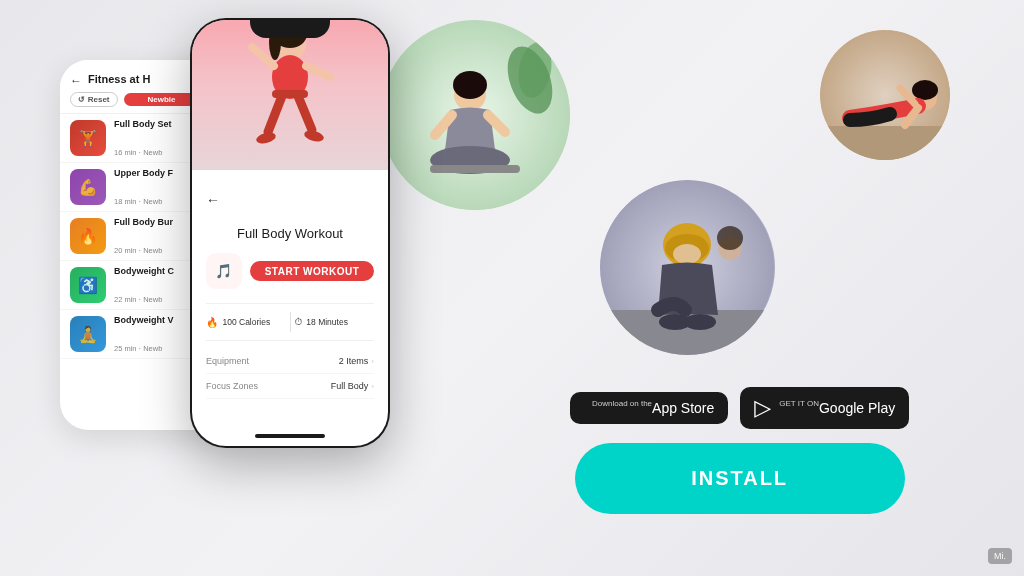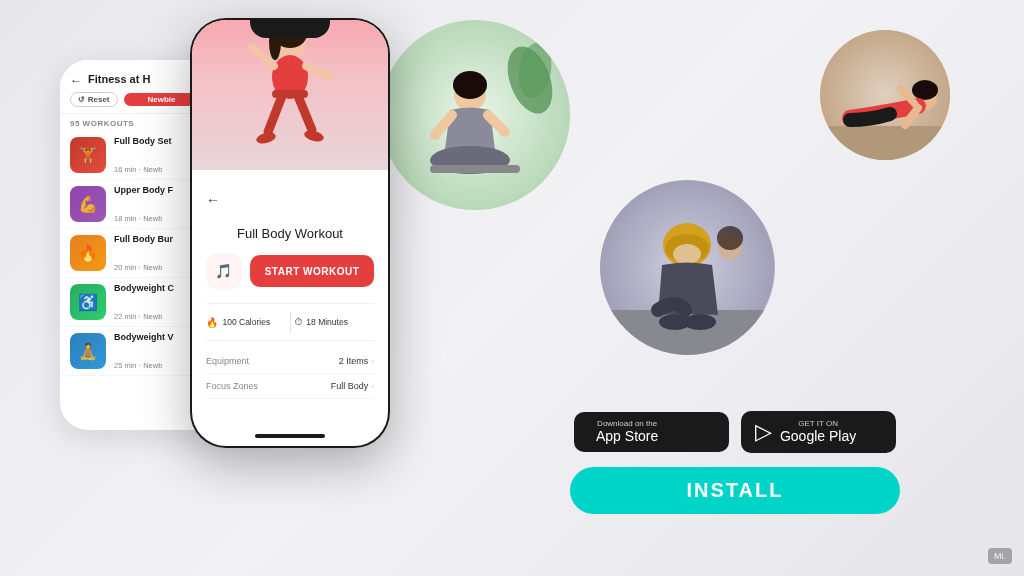--- a/index.html
+++ b/index.html
@@ -222,21 +222,21 @@
       background: #fff5f5;
       border-radius: 10px;
       display: flex;
       align-items: center;
       justify-content: center;
       font-size: 14px;
     }
 
     .start-btn {
       flex: 1;
-      height: 32px;
+      height: 20px;
       background: #e53e3e;
       color: white;
       border-radius: 10px;
       display: flex;
       align-items: center;
       justify-content: center;
       font-size: 10px;
       font-weight: 700;
       letter-spacing: 0.5px;
     }
@@ -357,41 +357,40 @@
     }
 
     .store-btn-icon {
       font-size: 22px;
       color: white;
       flex-shrink: 0;
     }
 
     .store-btn-text {
       display: flex;
-      flex-direction: column;
-      align-items: center;
+      flex-direction: row;
     }
 
     .store-btn-sub {
       font-size: 8px;
       color: #ccc;
       line-height: 1;
     }
 
     .store-btn-main {
       font-size: 14px;
       font-weight: 400;
       color: white;
       line-height: 1.2;
     }
 
     .install-btn {
       background: #00d4c8;
       border-radius: 50px;
-      padding: 12px 60px;
+      padding: 24px 60px;
       text-align: center;
       width: 330px;
       cursor: pointer;
     }
 
     .install-btn-text {
       font-size: 20px;
       font-weight: 800;
       color: white;
       letter-spacing: 2px;
@@ -440,21 +439,20 @@
       <span class="header-title">Fitness at H</span>
     </div>
     <div class="filter-row">
       <div class="reset-btn">
         <span>↺</span>
         <span>Reset</span>
       </div>
       <div class="newbie-badge">Newbie</div>
     </div>
   </div>
-  <div class="workouts-count">95 WORKOUTS</div>
 
   <div class="workout-list-item">
     <div class="workout-thumb thumb-1">
       <div class="thumb-person" style="color:rgba(255,255,255,0.8); font-size:16px;">🏋️</div>
     </div>
     <div class="workout-info">
       <div class="workout-name">Full Body Set</div>
       <div class="workout-meta">16 min · Newb</div>
     </div>
   </div>

